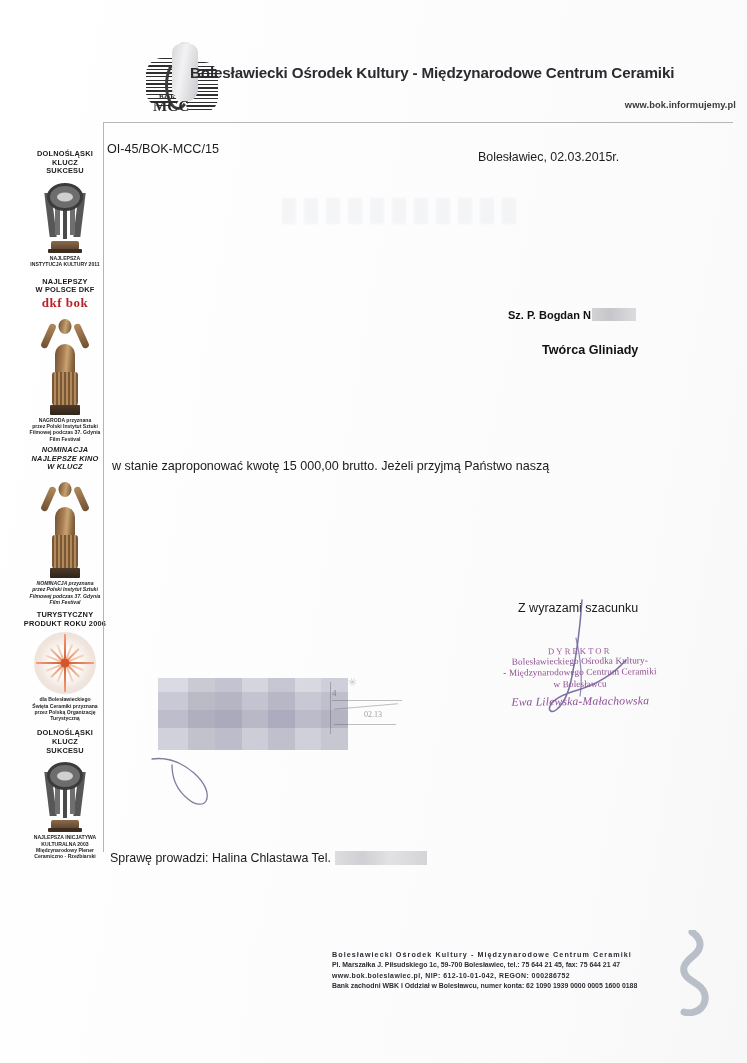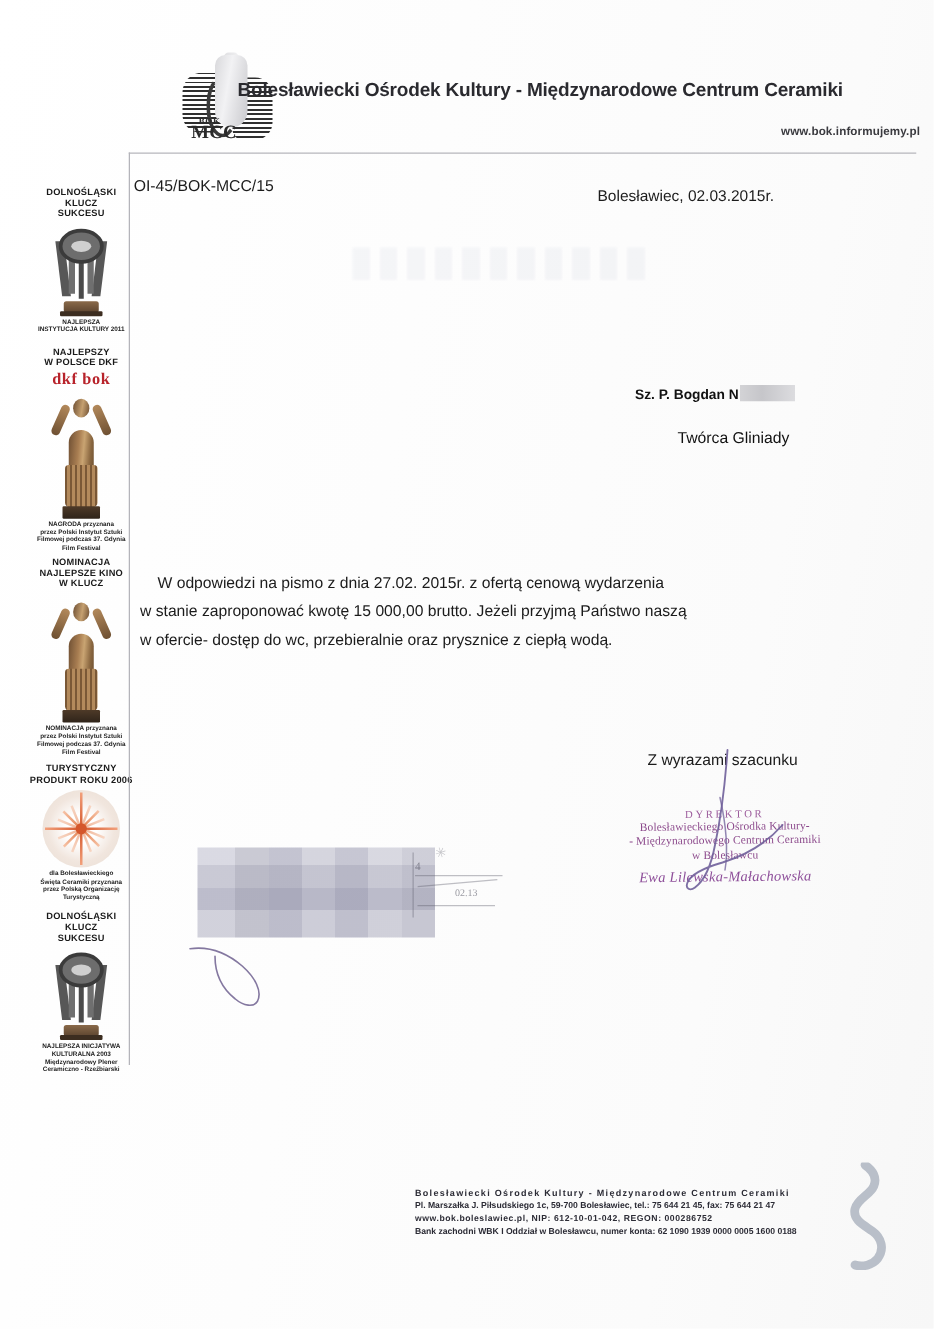--- a/index.html
+++ b/index.html
@@ -102,21 +102,21 @@
   .lh-url{position:absolute;right:2px;top:58px;font-size:9.3px;font-weight:bold;
      color:#3a3a3f;letter-spacing:.1px;}
 
   
   .ref-no{position:absolute;left:107px;top:142px;font-size:12.6px;color:#1c1c1c;}
   .place-date{position:absolute;left:478px;top:150px;font-size:12.4px;color:#1c1c1c;}
 
   .addressee{position:absolute;left:508px;top:308px;font-size:11px;font-weight:bold;color:#111;}
   .addressee .redact{display:inline-block;width:44px;height:13px;vertical-align:-2px;
      background:linear-gradient(90deg,#d3d3d6,#c6c6ca 40%,#dcdcdf);margin-left:1px;}
-  .role{position:absolute;left:542px;top:343px;font-size:12.6px;font-weight:normal;color:#111;}
+  .role{position:absolute;left:542px;top:343px;font-size:12.6px;font-weight:bold;color:#111;}
 
   .body-text{position:absolute;left:112px;top:455px;width:600px;
      font-size:12.55px;line-height:23.2px;color:#1b1b1b;}
   .body-text p{margin:0;}
   .body-text .ind{display:inline-block;width:14px;}
 
   .closing{position:absolute;left:518px;top:601px;font-size:12.5px;color:#1b1b1b;}
 
   
   .stamp{position:absolute;left:474px;top:646px;width:212px;text-align:center;
@@ -200,21 +200,21 @@
           <div class="st-plinth"></div>
       </div>
       <div class="aw-cap">
         <div>NAGRODA przyznana</div>
         <div>przez Polski Instytut Sztuki</div>
         <div>Filmowej podczas 37. Gdynia</div>
         <div>Film Festival</div>
       </div>
     </div>
 
-    <div class="award" style="margin-top:1px;">
+    <div class="award" style="margin-top:1px;font-style:italic;">
       <div class="aw-title t1">
         <div>NOMINACJA</div>
         <div>NAJLEPSZE KINO</div>
         <div>W KLUCZ</div>
       </div>
       <div class="statue">
         <div class="st-armL"></div>
           <div class="st-armR"></div>
         <div class="st-head"></div>
           <div class="st-body"></div>
@@ -310,23 +310,21 @@
 
   <div class="ref-no">OI-45/BOK-MCC/15</div>
   <div class="place-date">Bolesławiec, 02.03.2015r.</div>
 
   <div class="addressee">
     <span>Sz. P. Bogdan N</span><span class="redact"></span>
   </div>
   <div class="role">Twórca Gliniady</div>
 
   <div class="body-text">
-    <p><span class="ind"></span><span>W odpowiedzi na pismo z dnia 27.02. 2015r. z ofertą cenową wydarzenia</span></p>
     <p>w stanie zaproponować kwotę 15 000,00 brutto. Jeżeli przyjmą Państwo naszą</p>
-    <p>w ofercie- dostęp do wc, przebieralnie oraz prysznice z ciepłą wodą.</p>
   </div>
 
   <div class="closing">Z wyrazami szacunku</div>
 
   <div class="stamp">
     <div class="s1">DYREKTOR</div>
     <div class="s2">Bolesławieckiego Ośrodka Kultury-</div>
     <div class="s2">- Międzynarodowego Centrum Ceramiki</div>
     <div class="s2">w Bolesławcu</div>
     <div class="s3">Ewa Lilewska-Małachowska</div>
@@ -345,20 +343,23 @@
     <div style="position:absolute;left:34px;top:34px;font-size:8px;">02.13</div>
     <div class="ln" style="left:4px;top:30px;width:64px;transform:rotate(-5deg);"></div>
     <div class="ln" style="left:4px;top:48px;width:62px;"></div>
     <div class="ln" style="left:0px;top:6px;width:1px;height:52px;"></div>
   </div>
 
   <svg class="hand-swirl" viewBox="0 0 120 52">
     <path d="M2 4 C16 2, 30 6, 44 18 C54 27, 60 38, 56 46 C53 51, 45 50, 38 44 C28 36, 22 24, 22 10" fill="none" stroke="#6e608f" stroke-width="1.3" stroke-linecap="round" opacity=".85"></path>
   </svg>
 
+  <div class="handler">
+    <span>Sprawę prowadzi: Halina Chlastawa Tel.</span><span class="redact"></span>
+  </div>
 
   <div class="footer">
     <div class="f-line f1">Bolesławiecki  Ośrodek  Kultury  -  Międzynarodowe  Centrum  Ceramiki</div>
     <div class="f-line">Pl. Marszałka J. Piłsudskiego 1c, 59-700 Bolesławiec, tel.: 75 644 21 45, fax: 75 644 21 47</div>
     <div class="f-line f3">www.bok.boleslawiec.pl,  NIP:      612-10-01-042,   REGON:   000286752</div>
     <div class="f-line">Bank zachodni WBK I Oddział w Bolesławcu, numer konta: 62 1090 1939 0000 0005 1600 0188</div>
   </div>
 
   <svg class="footer-mark" viewBox="0 0 40 86">
     <path d="M20 2 C26 6, 30 12, 27 19 C24 26, 14 29, 12 37 C10 46, 19 50, 26 55 C33 60, 36 69, 30 77 C26 82, 18 84, 12 82" fill="none" stroke="#b9bfc9" stroke-width="7" stroke-linecap="round" stroke-linejoin="round"></path>

